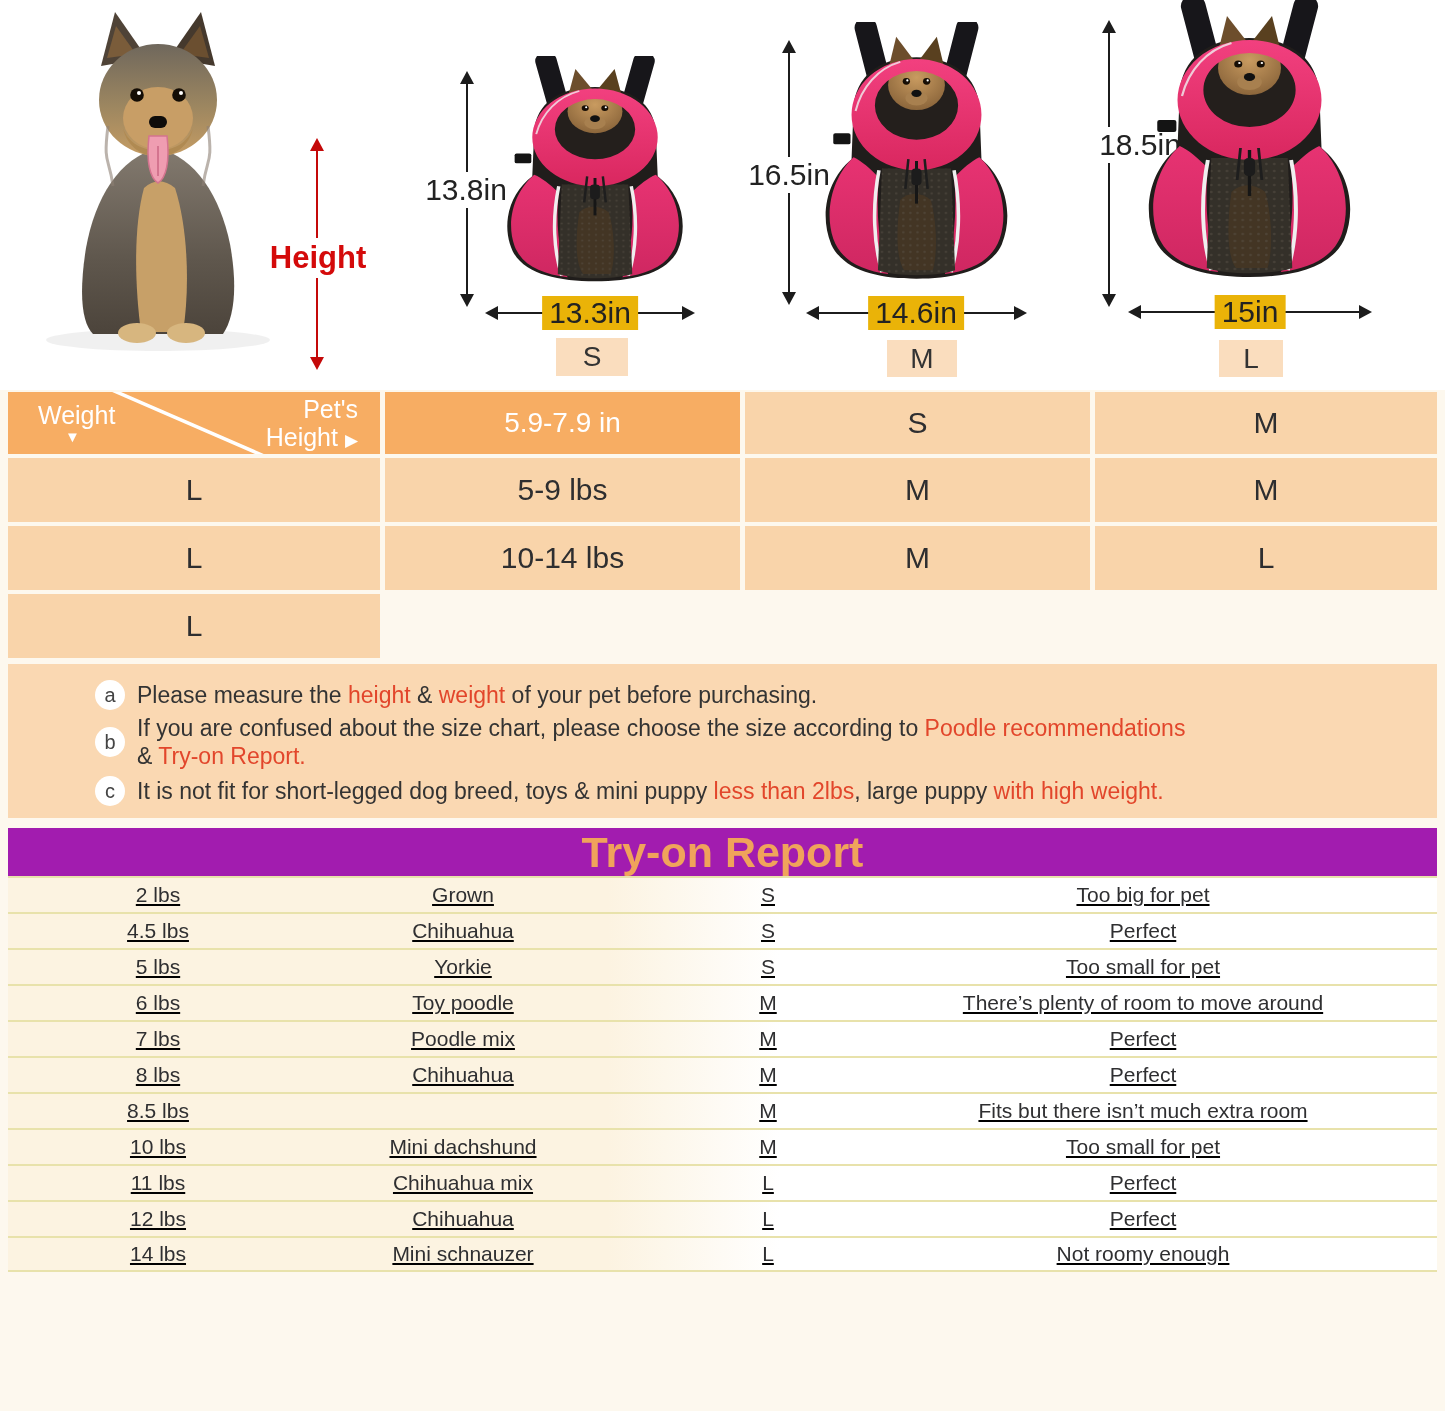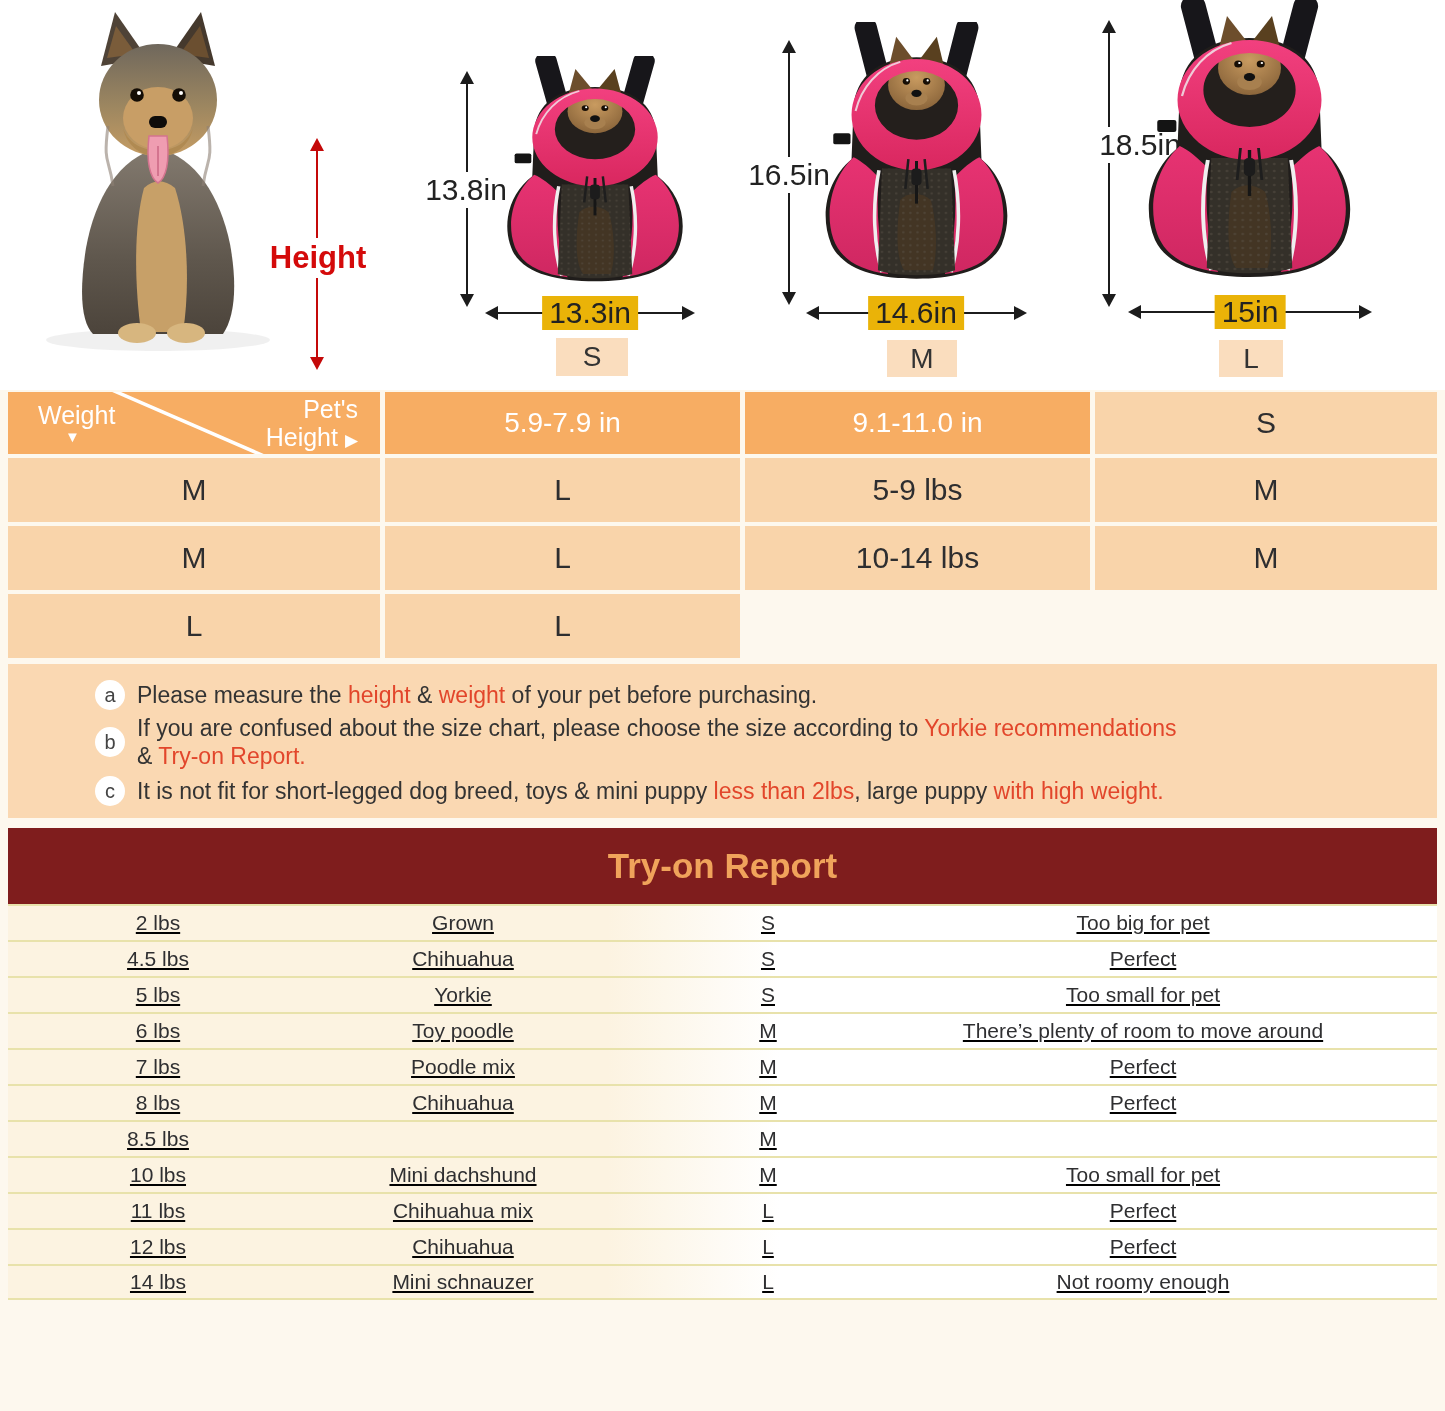--- a/index.html
+++ b/index.html
@@ -52,22 +52,22 @@
   .notes{position:absolute;left:8px;top:664px;width:1429px;height:154px;background:#fad8b2;}
   .note-row{position:absolute;left:87px;display:flex;align-items:center;}
   .badge{width:30px;height:30px;border-radius:50%;background:#ffffff;color:#444;
     display:flex;align-items:center;justify-content:center;font-size:20px;flex:0 0 30px;}
   .ntext{margin-left:12px;font-size:23px;color:#333;white-space:nowrap;}
   .ntext .rd, .rd{color:#e2462b;}
   .note-b-lines{margin-left:12px;font-size:23px;color:#333;line-height:28px;}
 
   
   .report{position:absolute;left:8px;top:828px;width:1429px;}
-  .rtitle{height:76px;background:#7f1d1d;display:flex;align-items:center;justify-content:center;
-    font-size:35px;font-weight:600;color:#f0a35b;}
+  .rtitle{height:48px;background:#a21caf;display:flex;align-items:center;justify-content:center;
+    font-size:43px;font-weight:600;color:#f0a35b;}
   .rrow{display:grid;grid-template-columns:300px 310px 300px 450px 1fr;height:36px;align-items:center;
     background:linear-gradient(90deg,#fcf3e1 0%,#fcf3e1 42%,#ffffff 54%,#ffffff 100%);
     border-top:2px solid #e8e2ab;box-sizing:border-box;text-decoration:underline;}
   .rrow:last-child{border-bottom:2px solid #e8e2ab;}
   .rc{font-size:21px;color:#2f2f31;text-align:center;white-space:nowrap;}
 </style>
 </head>
 <body>
 
 <svg width="0" height="0" style="position:absolute" aria-hidden="true">
@@ -195,21 +195,20 @@
     <div class="sh corner">
       <svg viewBox="0 0 372 62" preserveAspectRatio="none">
         <line x1="104" y1="-2" x2="256" y2="64" stroke="#ffffff" stroke-width="3.5"></line>
       </svg>
       <span class="ax-weight">Weight</span>
       <span class="ax-weight-tri">▼</span>
       <span class="ax-pets"><span>Pet's</span><br>
         <span>Height </span><span style="font-size:17px;">▶</span></span>
     </div>
     <div class="sh">5.9-7.9 in</div>
-    <div class="sh">9.1-11.0 in</div>
 
     <div class="sc">S</div>
     <div class="sc">M</div>
     <div class="sc">L</div>
 
     <div class="sc">5-9 lbs</div>
     <div class="sc">M</div>
     <div class="sc">M</div>
     <div class="sc">L</div>
 
@@ -220,21 +219,21 @@
   </div>
 
   <div class="notes">
     <div class="note-row" style="top:14px;height:34px;">
       <span class="badge">a</span>
       <span class="ntext"><span>Please measure the </span><span class="rd">height</span><span> &amp; </span><span class="rd">weight</span><span> of your pet before purchasing.</span></span>
     </div>
     <div class="note-row" style="top:48px;height:60px;">
       <span class="badge">b</span>
       <span class="note-b-lines">
-        <span>If you are confused about the size chart, please choose the size according to </span><span class="rd">Yorkie recommendations</span><br>
+        <span>If you are confused about the size chart, please choose the size according to </span><span class="rd">Poodle recommendations</span><br>
         <span>&amp; </span><span class="rd">Try-on Report.</span>
       </span>
     </div>
     <div class="note-row" style="top:110px;height:34px;">
       <span class="badge">c</span>
       <span class="ntext"><span>It is not fit for short-legged dog breed, toys &amp; mini puppy </span><span class="rd">less than 2lbs</span><span>, large puppy </span><span class="rd">with high weight.</span></span>
     </div>
   </div>
 
   <div class="report">
@@ -273,20 +272,21 @@
     <div class="rrow">
       <span class="rc">8 lbs</span>
       <span class="rc">Chihuahua</span>
       <span class="rc">M</span>
       <span class="rc">Perfect</span>
     </div>
     <div class="rrow">
       <span class="rc">8.5 lbs</span>
       <span class="rc"></span>
       <span class="rc">M</span>
+      <span class="rc">Fits but there isn’t much extra room</span>
     </div>
     <div class="rrow">
       <span class="rc">10 lbs</span>
       <span class="rc">Mini dachshund</span>
       <span class="rc">M</span>
       <span class="rc">Too small for pet</span>
     </div>
     <div class="rrow">
       <span class="rc">11 lbs</span>
       <span class="rc">Chihuahua mix</span>

